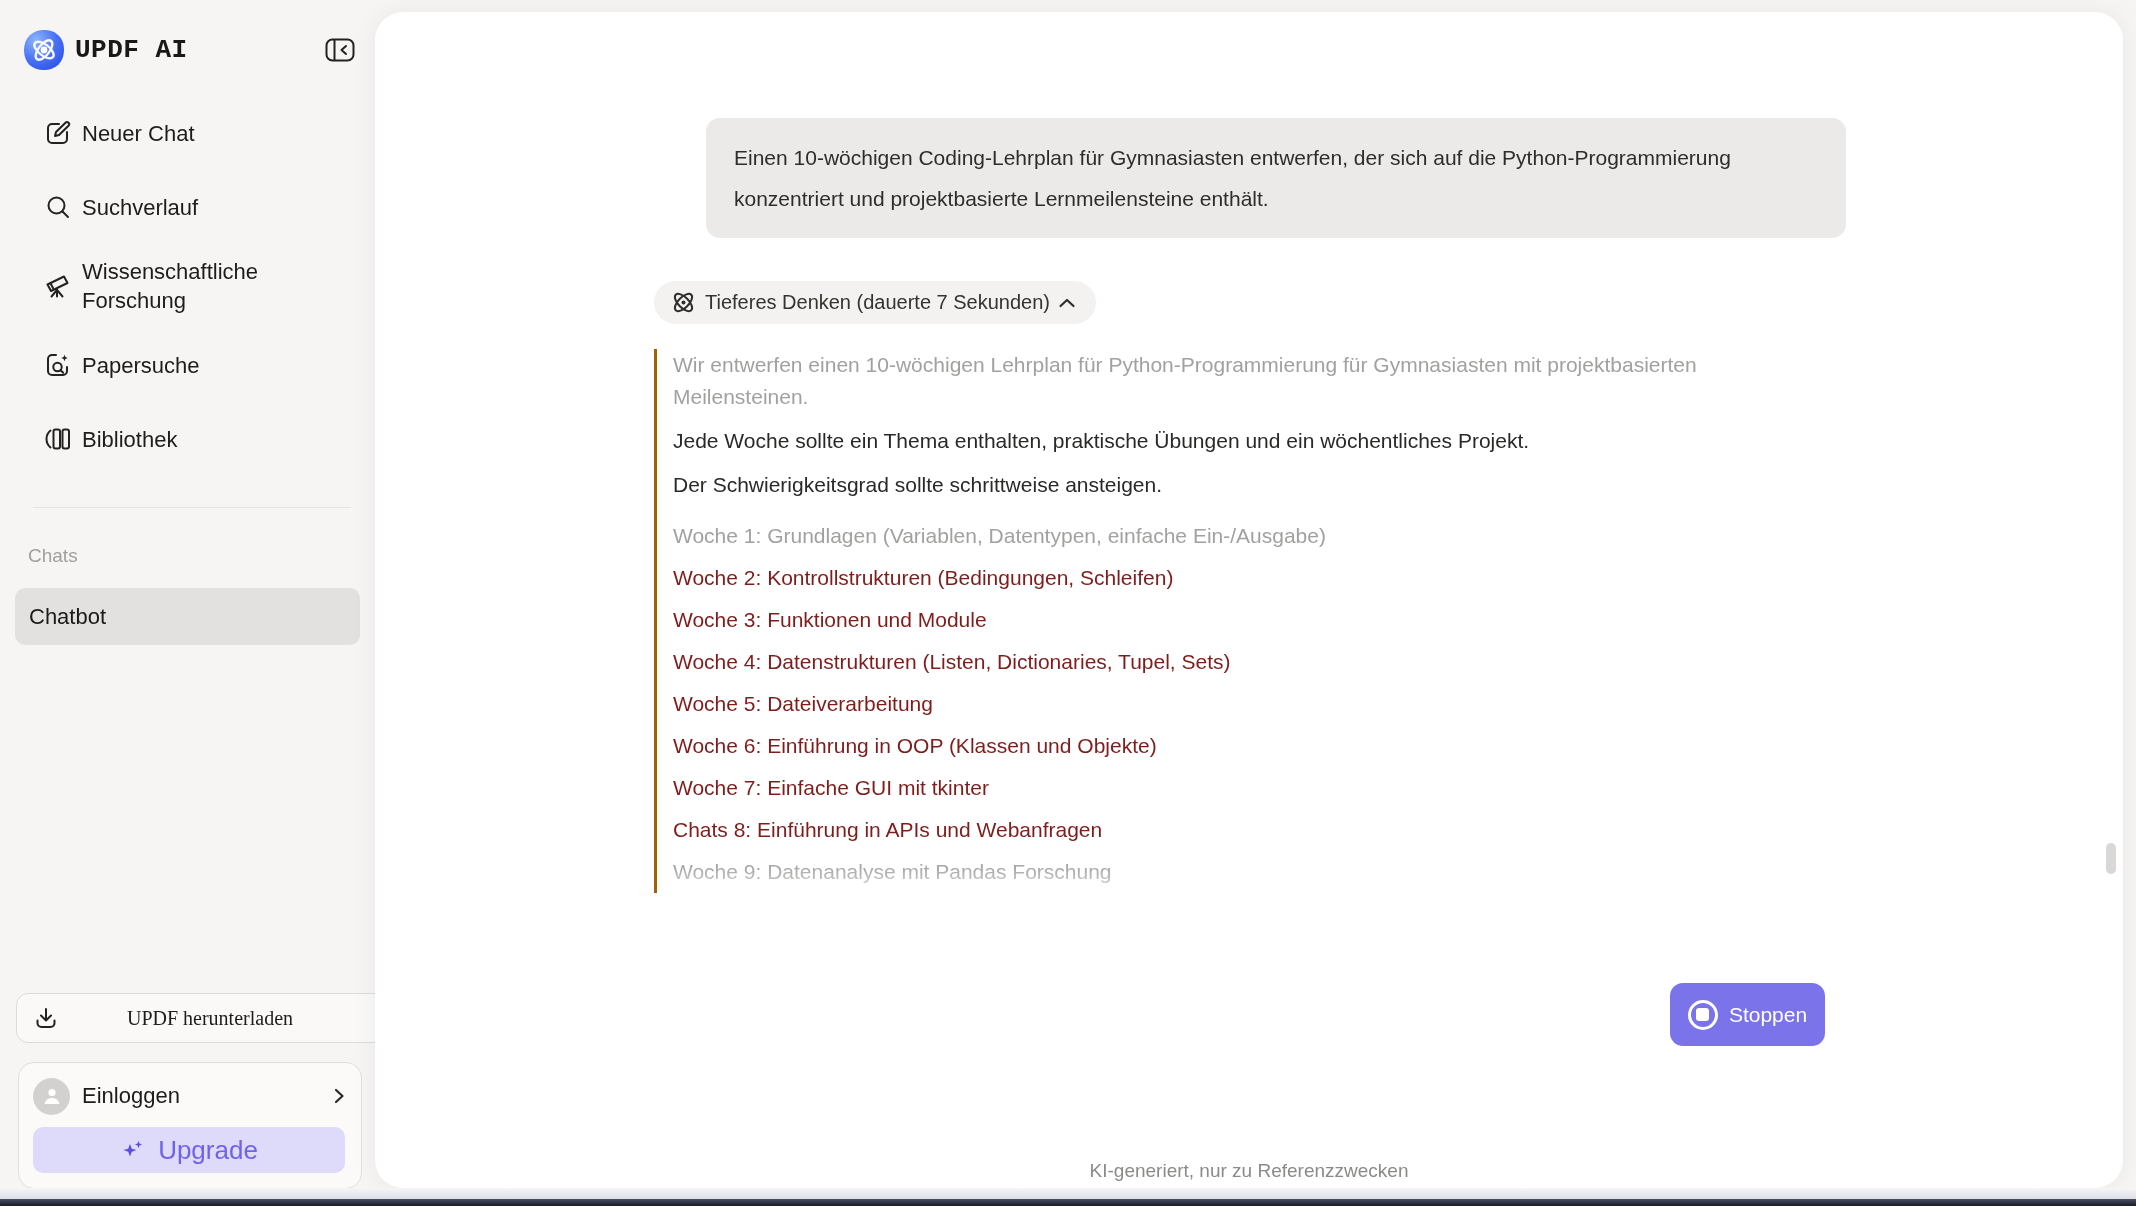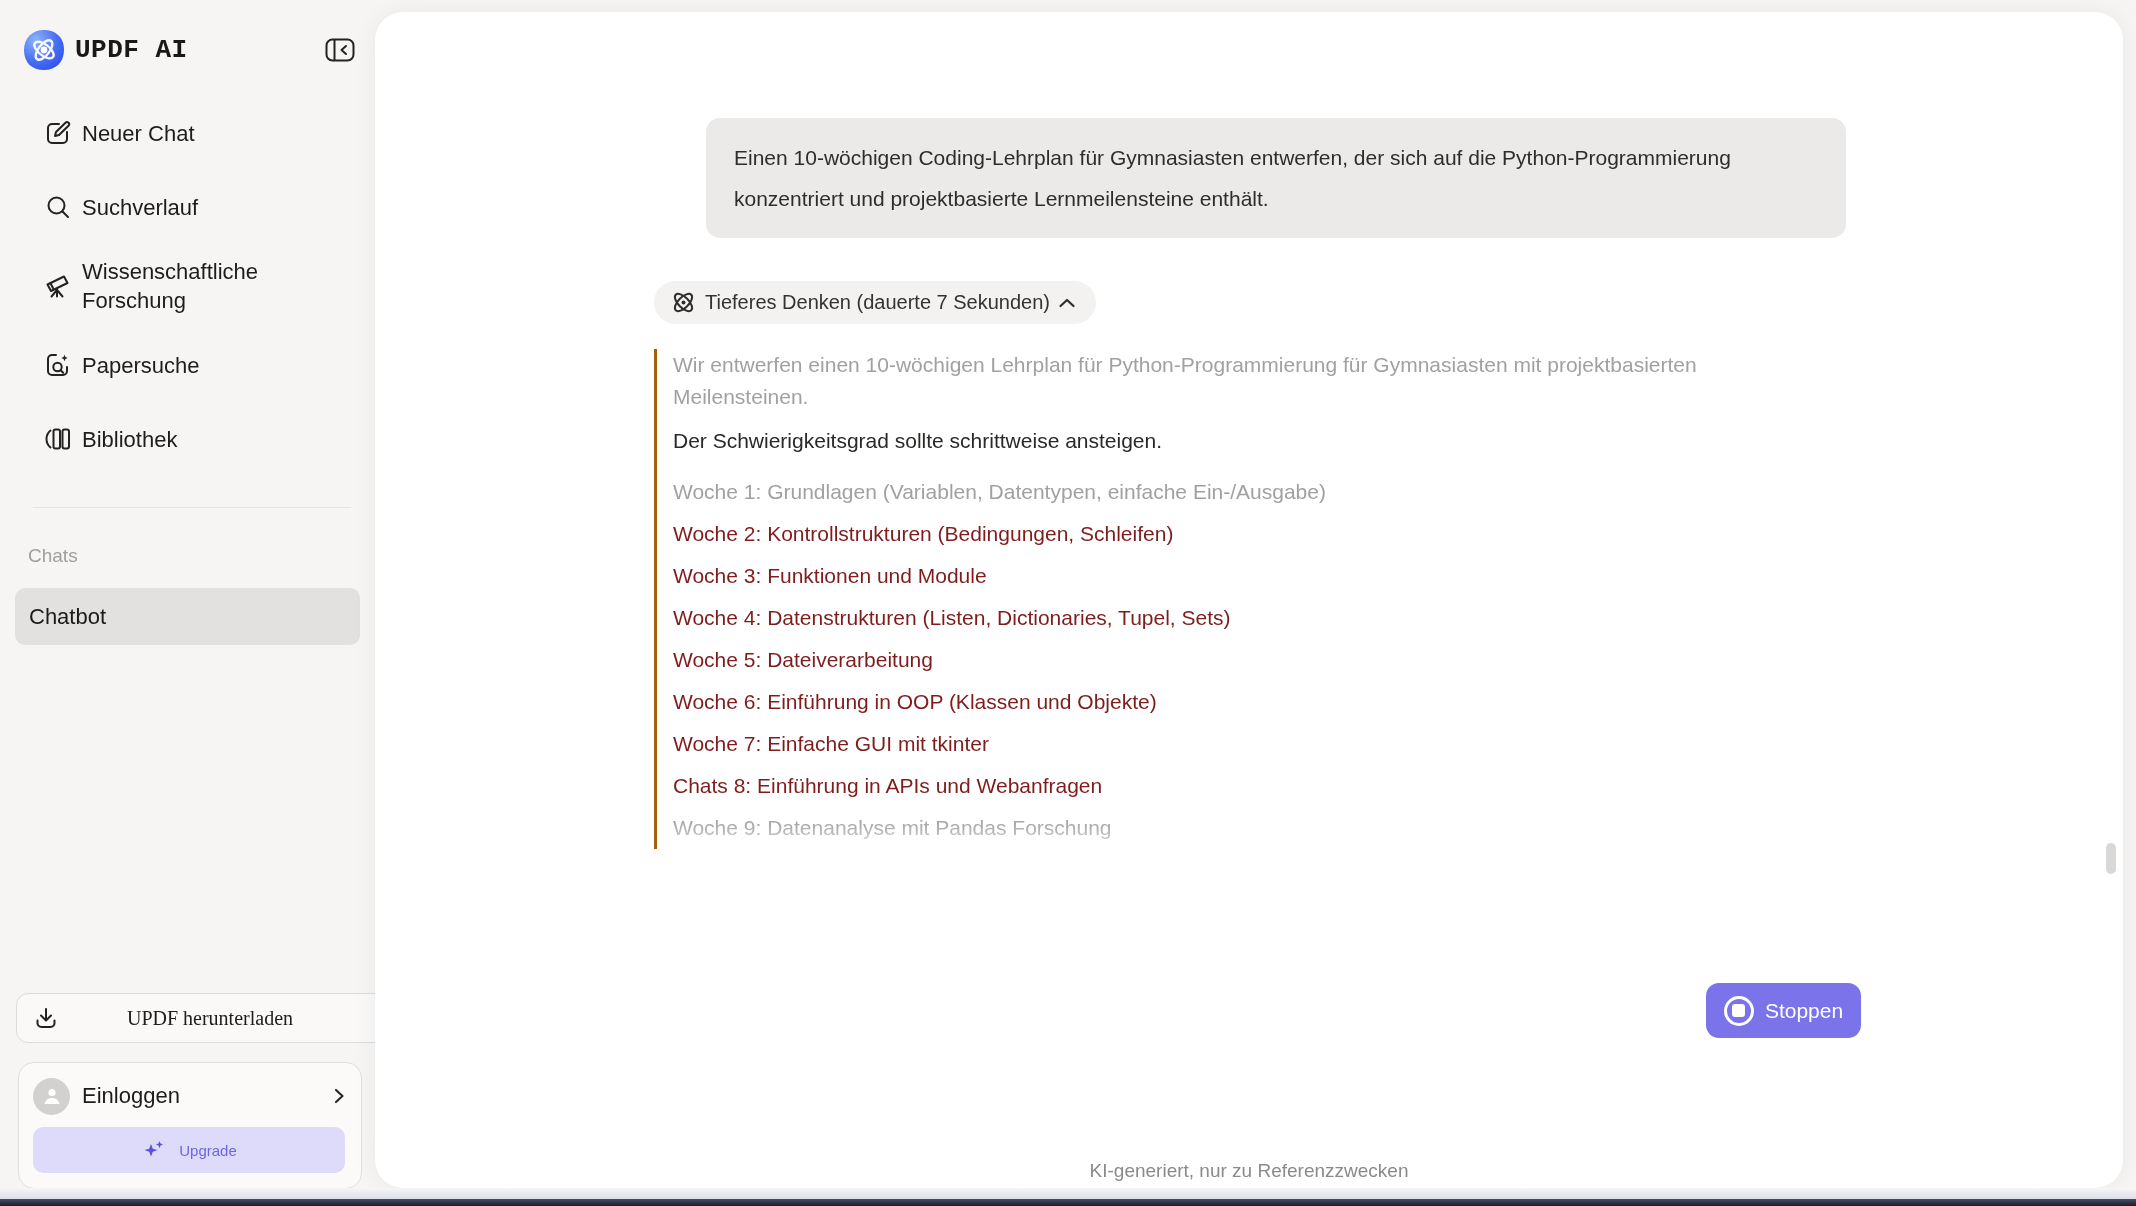--- a/index.html
+++ b/index.html
@@ -28,36 +28,36 @@
   .download-btn { position:absolute; left:16px; top:993px; width:388px; height:50px; border:1.5px solid #dddcda; background:#faf9f8; border-radius:12px; display:flex; align-items:center; cursor:pointer; font-family:Liberation Serif, serif; }
   .download-ico { position:absolute; left:17px; width:24px; height:24px; }
   .download-label { width:100%; text-align:center; font-size:20px; color:#1e1d1b; }
 
   .login-card { position:absolute; left:18px; top:1062px; width:344px; height:127px; border:1.5px solid #e1e0de; background:#fbfaf9; border-radius:16px; }
   .login-row { position:absolute; left:14px; right:12px; top:10px; height:46px; display:flex; align-items:center; cursor:pointer; }
   .avatar { width:37px; height:37px; border-radius:50%; background:#d2d1cf; display:flex; align-items:center; justify-content:center; }
   .login-label { margin-left:12px; font-size:22px; color:#1d1c1a; }
   .chev-right { margin-left:auto; width:20px; height:20px; }
   .upgrade-btn { position:absolute; left:14px; top:64px; width:312px; height:46px; border:none; border-radius:10px; background:#dedbfa; display:flex; align-items:center; justify-content:center; gap:12px; cursor:pointer; font-family:inherit; }
-  .upgrade-label { font-size:15px; color:#6f63e9; }
+  .upgrade-label { font-size:26px; color:#6f63e9; }
 
   
   .card { position:absolute; left:375px; top:12px; width:1748px; height:1176px; background:#ffffff; border-radius:28px; box-shadow:0 0 26px rgba(40,40,60,.06); }
   .user-bubble { position:absolute; top:106px; right:277px; width:1140px; background:#ebeae8; border-radius:14px; padding:19px 28px; font-size:21px; line-height:41px; color:#2e2d2b; }
   .think-pill { position:absolute; left:279px; top:269px; height:43px; display:inline-flex; align-items:center; gap:8px; padding:0 20px 0 16px; background:#f3f2f0; border:none; border-radius:22px; cursor:pointer; font-family:inherit; }
   .pill-label { font-size:20px; color:#34332f; }
   .thinking { position:absolute; left:279px; top:337px; width:1180px; border-left:3px solid #a16207; padding-left:16px; }
   .thinking p { font-size:21px; line-height:32px; margin-bottom:12px; color:#2a2927; }
   .thinking p.muted { color:#a2a19f; }
   .weeks { margin-top:14px; }
   .week-line { font-size:21px; line-height:42px; color:#7f1d1d; }
   .week-line.muted { color:#a2a19f; }
   .week-line.fading { color:#a8a7a5; -webkit-mask-image:linear-gradient(#000 40%, rgba(0,0,0,.35)); mask-image:linear-gradient(#000 40%, rgba(0,0,0,.35)); }
 
-  .stop-btn { position:absolute; left:1331px; top:971px; width:155px; height:55px; border:none; border-radius:13px; background:#7a73ea; color:#ffffff; display:flex; align-items:center; justify-content:center; gap:11px; cursor:pointer; font-family:inherit; }
+  .stop-btn { position:absolute; left:1295px; top:971px; width:155px; height:63px; border:none; border-radius:13px; background:#7a73ea; color:#ffffff; display:flex; align-items:center; justify-content:center; gap:11px; cursor:pointer; font-family:inherit; }
   .stop-ico { width:30px; height:30px; border:3px solid #ffffff; border-radius:50%; display:flex; align-items:center; justify-content:center; }
   .stop-square { width:13px; height:13px; background:#ffffff; border-radius:3px; }
   .stop-label { font-size:21px; color:#ffffff; }
 
   .footer-note { position:absolute; left:0; right:0; top:1148px; text-align:center; font-size:19px; color:#8b8a88; }
 
   .scroll-thumb { position:absolute; left:2106px; top:843px; width:10px; height:31px; border-radius:5px; background:#d9d8d6; cursor:pointer; }
 
   .bottom-band { position:absolute; left:0; right:0; bottom:7px; height:11px; background:linear-gradient(#f6f6f7,#dddfe7); }
   .bottom-edge { position:absolute; left:0; right:0; bottom:0; height:7px; background:linear-gradient(#4a4f66,#181a28); }
@@ -215,20 +215,21 @@
       <span class="pill-label">Tieferes Denken (dauerte 7 Sekunden)</span>
       <span>
         <svg width="18" height="12" viewBox="0 0 18 12" fill="none" stroke="#2f2e2c" stroke-width="2.2" stroke-linecap="round" stroke-linejoin="round">
           <polyline points="2.5,9 9,3 15.5,9"></polyline>
         </svg>
       </span>
     </button>
 
     <div class="thinking">
       <p class="muted">Wir entwerfen einen 10-wöchigen Lehrplan für Python-Programmierung für Gymnasiasten mit projektbasierten Meilensteinen.</p>
+      <p>Jede Woche sollte ein Thema enthalten, praktische Übungen und ein wöchentliches Projekt.</p>
       <p>Der Schwierigkeitsgrad sollte schrittweise ansteigen.</p>
       <div class="weeks">
         <div class="week-line muted">Woche 1: Grundlagen (Variablen, Datentypen, einfache Ein-/Ausgabe)</div>
         <div class="week-line">Woche 2: Kontrollstrukturen (Bedingungen, Schleifen)</div>
         <div class="week-line">Woche 3: Funktionen und Module</div>
         <div class="week-line">Woche 4: Datenstrukturen (Listen, Dictionaries, Tupel, Sets)</div>
         <div class="week-line">Woche 5: Dateiverarbeitung</div>
         <div class="week-line">Woche 6: Einführung in OOP (Klassen und Objekte)</div>
         <div class="week-line">Woche 7: Einfache GUI mit tkinter</div>
         <div class="week-line">Chats 8: Einführung in APIs und Webanfragen</div>

